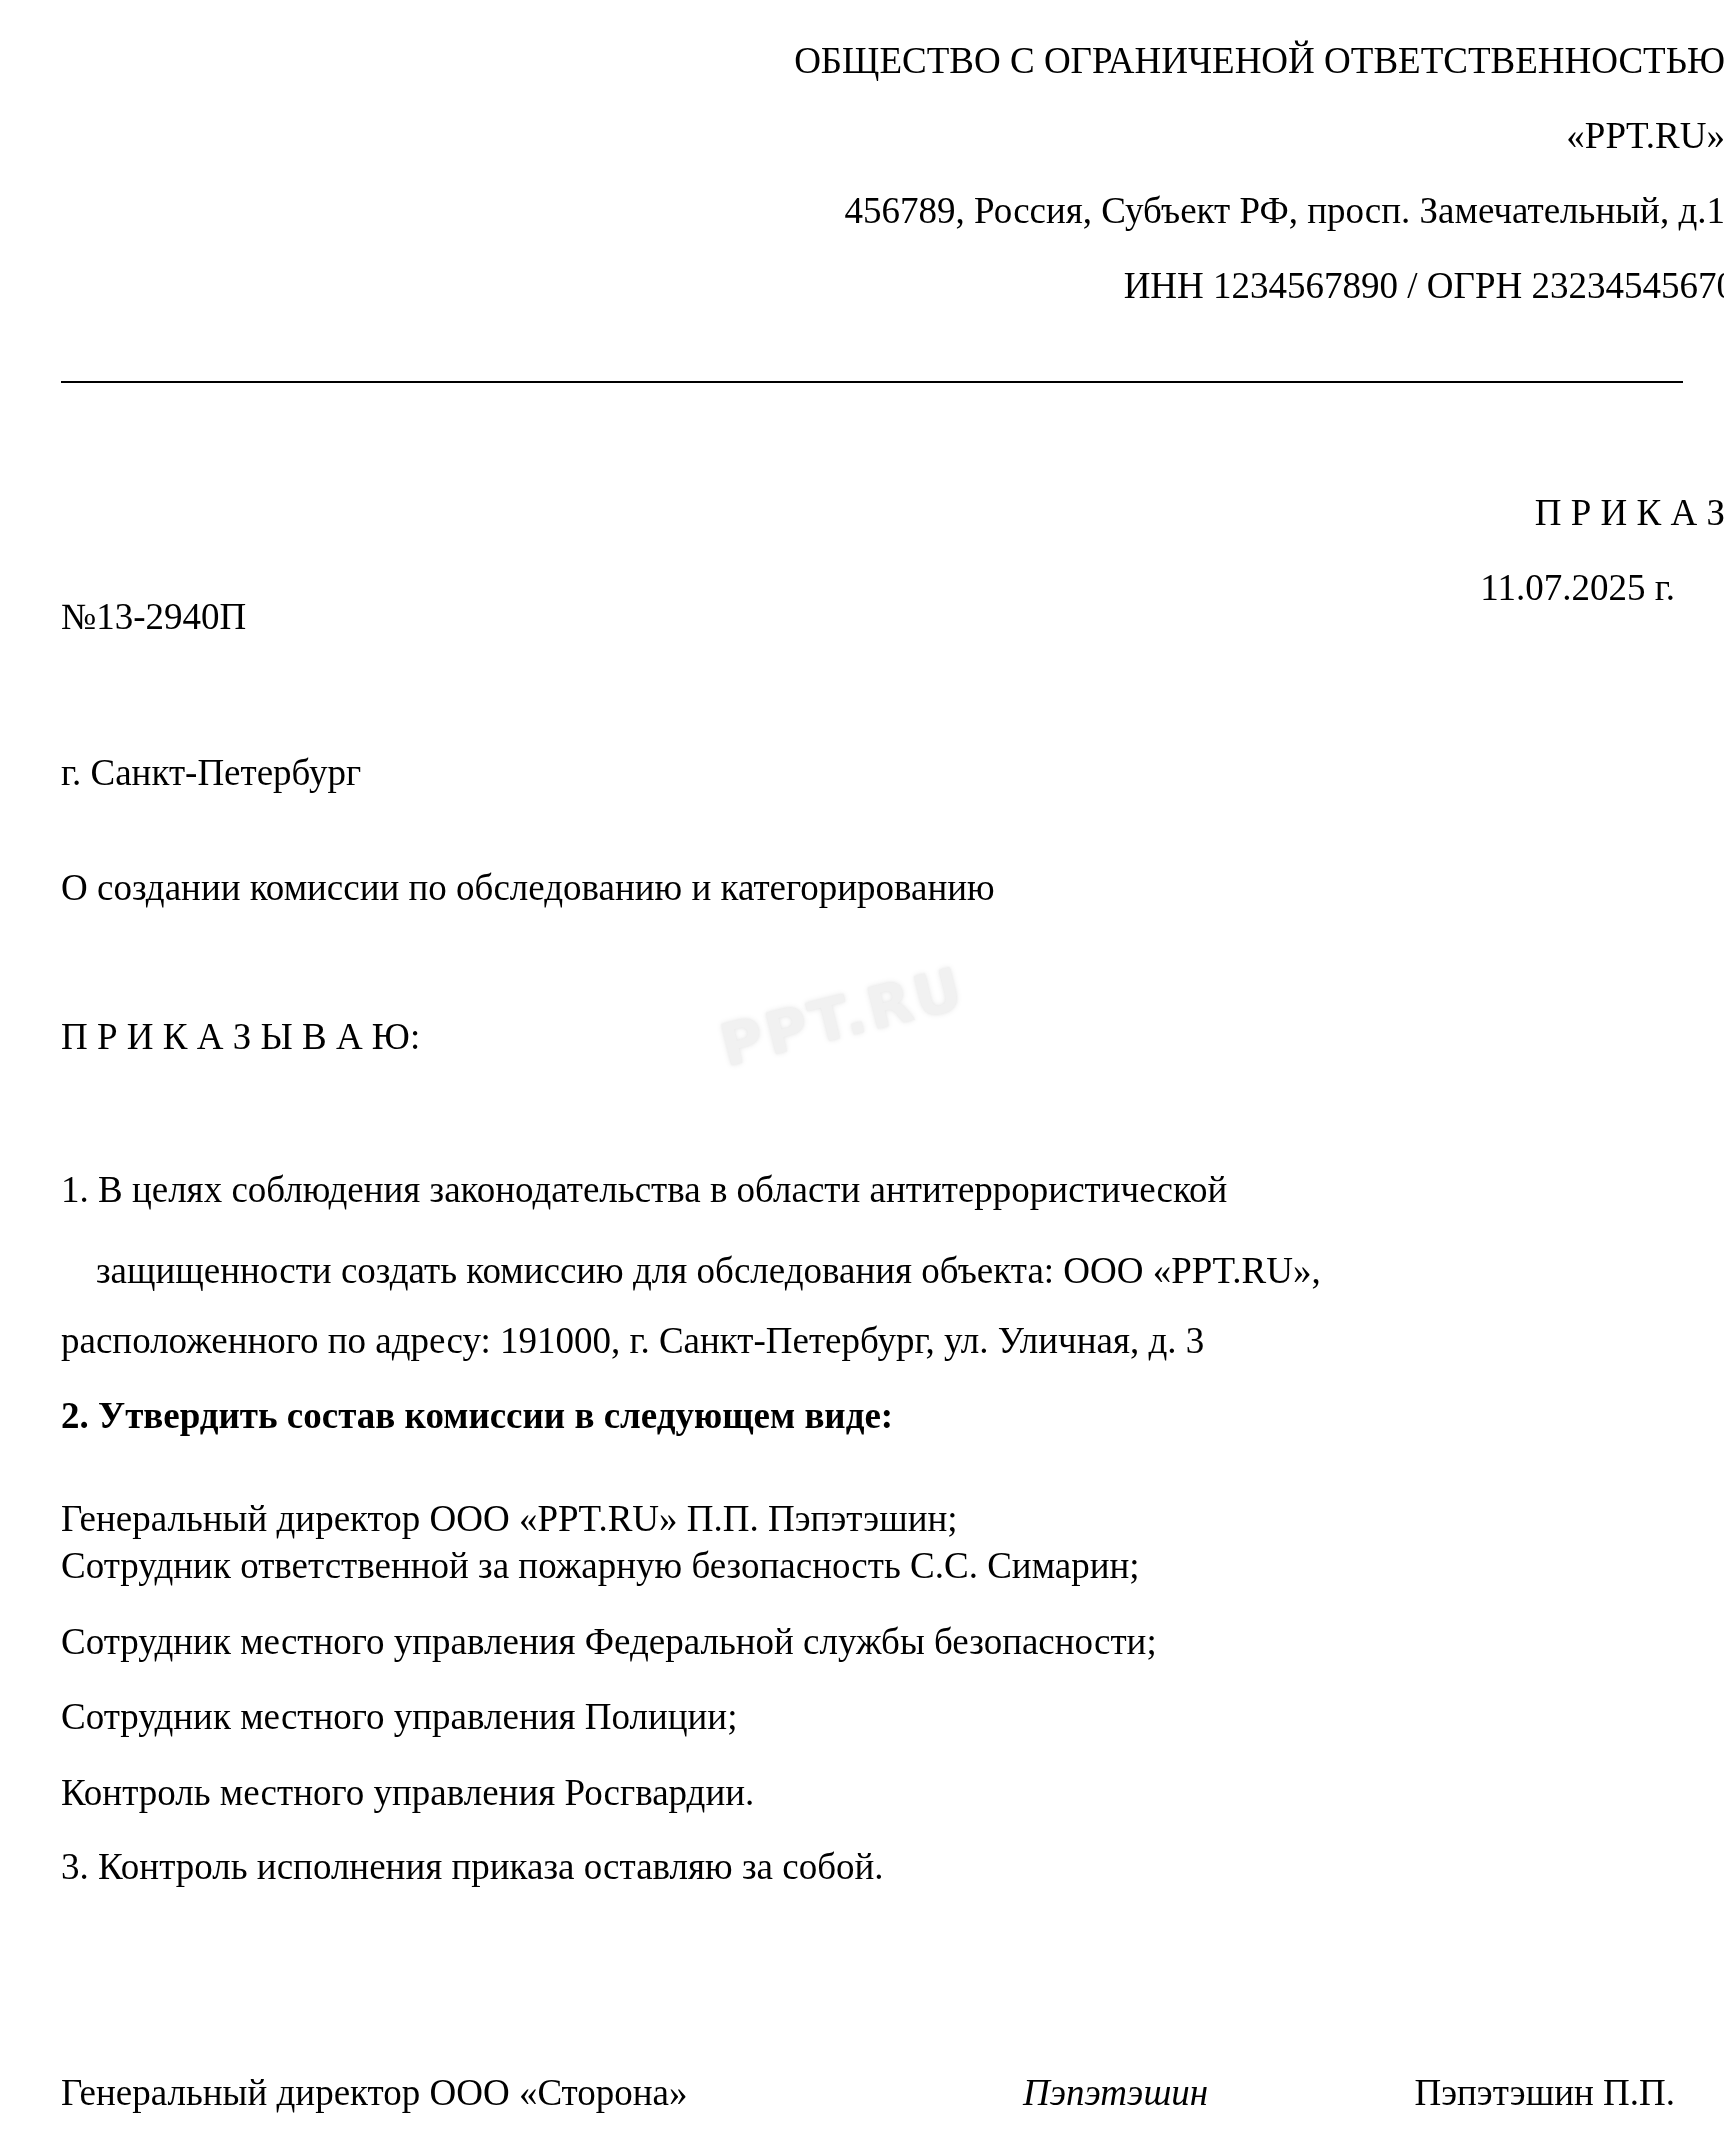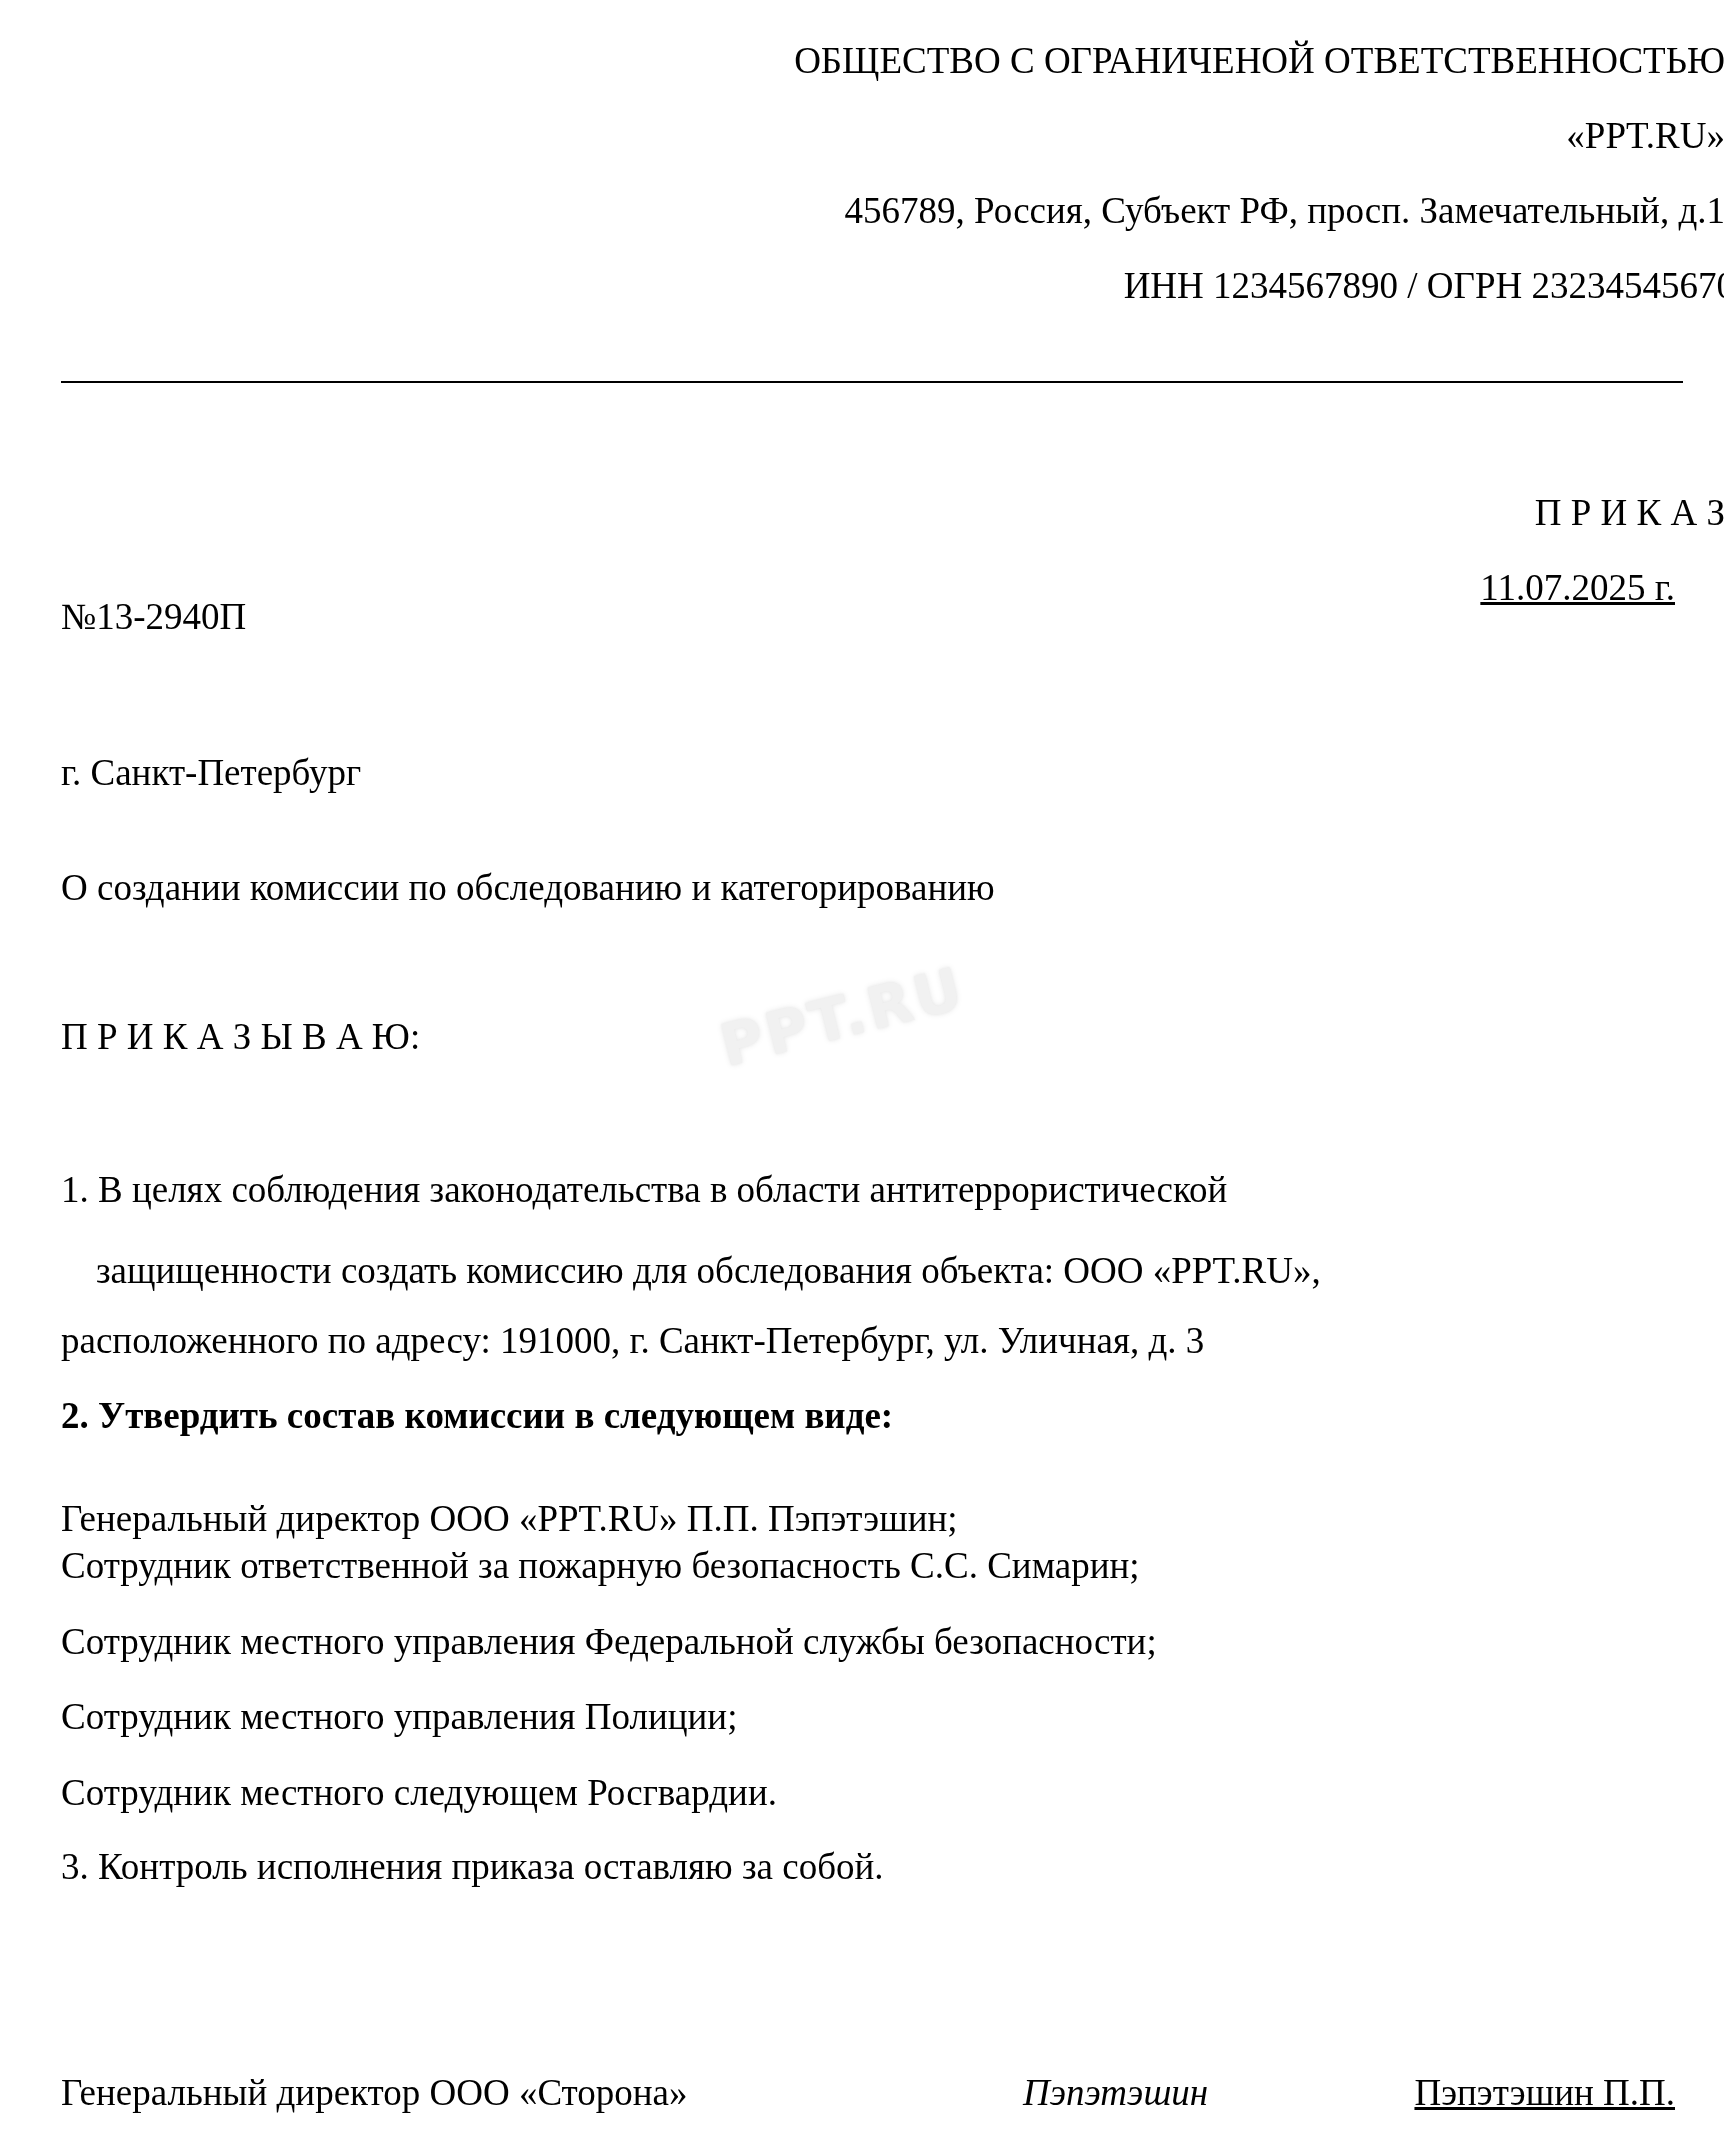--- a/index.html
+++ b/index.html
@@ -7,21 +7,21 @@
       width: 1725px; height: 2151px; position: relative; overflow: hidden;
       font-family: "Liberation Serif", "DejaVu Serif", serif;
       color: #000000;
     }
     .t {
       position: absolute; white-space: nowrap;
       font-size: 37px; line-height: 1; 
     }
     .center { left: 0; width: 1725px; text-align: right; }
     .left { left: 61px; }
-    .right-al { right: 50px; text-align: right; text-decoration: underline; }
+    .right-al { right: 50px; text-align: right; }
     .rule {
       position: absolute; left: 61px; width: 1622px; top: 381px; height: 2.4px;
       background: #000000;
     }
     .watermark {
       position: absolute; left: 730px; top: 1012px;
       font-family: "DejaVu Sans", "Liberation Sans", sans-serif;
       font-weight: bold; font-size: 58px; color: #f1f1f1;
       transform: rotate(-14deg); transform-origin: left bottom;
       text-shadow: 0 0 6.5px #e8e8e8, 0 0 2.4px #ececec;
@@ -53,19 +53,19 @@
 <div class="t left" style="top:1018px;">П Р И К А З Ы В А Ю:</div>
 
 <div class="t left" style="top:1171px;">1. В целях соблюдения законодательства в области антитеррористической</div>
 <div class="t left" style="top:1252px;margin-left:35px;">защищенности создать комиссию для обследования объекта: ООО «PPT.RU»,</div>
 <div class="t left" style="top:1322px;">расположенного по адресу: 191000, г. Санкт-Петербург, ул. Уличная, д. 3</div>
 <div class="t left" style="top:1397px;font-weight:bold;">2. Утвердить состав комиссии в следующем виде:</div>
 <div class="t left" style="top:1492px;margin-top:8px;">Генеральный директор ООО «PPT.RU» П.П. Пэпэтэшин;</div>
 <div class="t left" style="top:1547px;">Сотрудник ответственной за пожарную безопасность С.С. Симарин;</div>
 <div class="t left" style="top:1623px;">Сотрудник местного управления Федеральной службы безопасности;</div>
 <div class="t left" style="top:1698px;">Сотрудник местного управления Полиции;</div>
-<div class="t left" style="top:1774px;">Сотрудник местного следующем Росгвардии.</div>
+<div class="t left" style="top:1774px;">Контроль местного управления Росгвардии.</div>
 <div class="t left" style="top:1848px;">3. Контроль исполнения приказа оставляю за собой.</div>
 
 <div class="t left" style="top:2074px;">Генеральный директор ООО «Сторона»</div>
 <div class="t italic" style="top:2074px; left:1023px;">Пэпэтэшин</div>
 <div class="t right-al" style="top:2074px;">Пэпэтэшин П.П.</div>
 
 
 </body></html>

